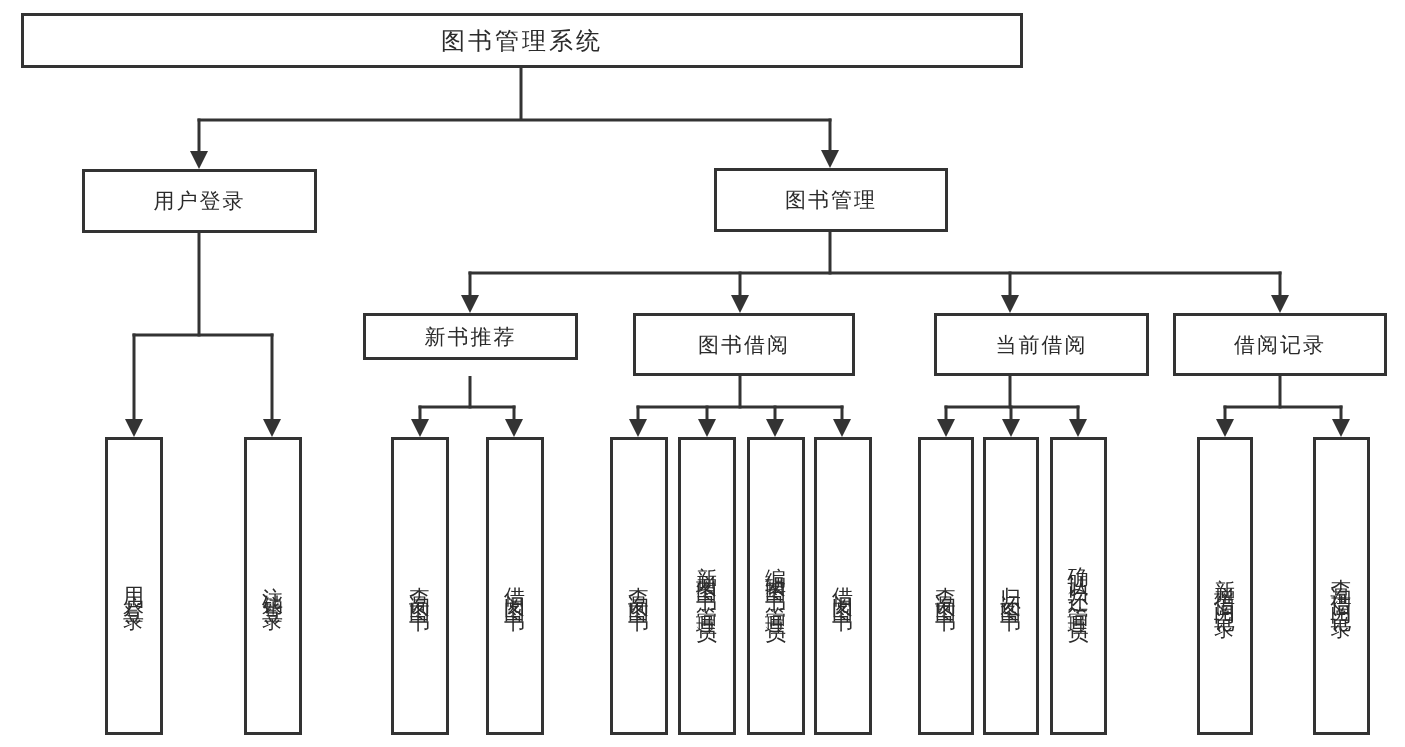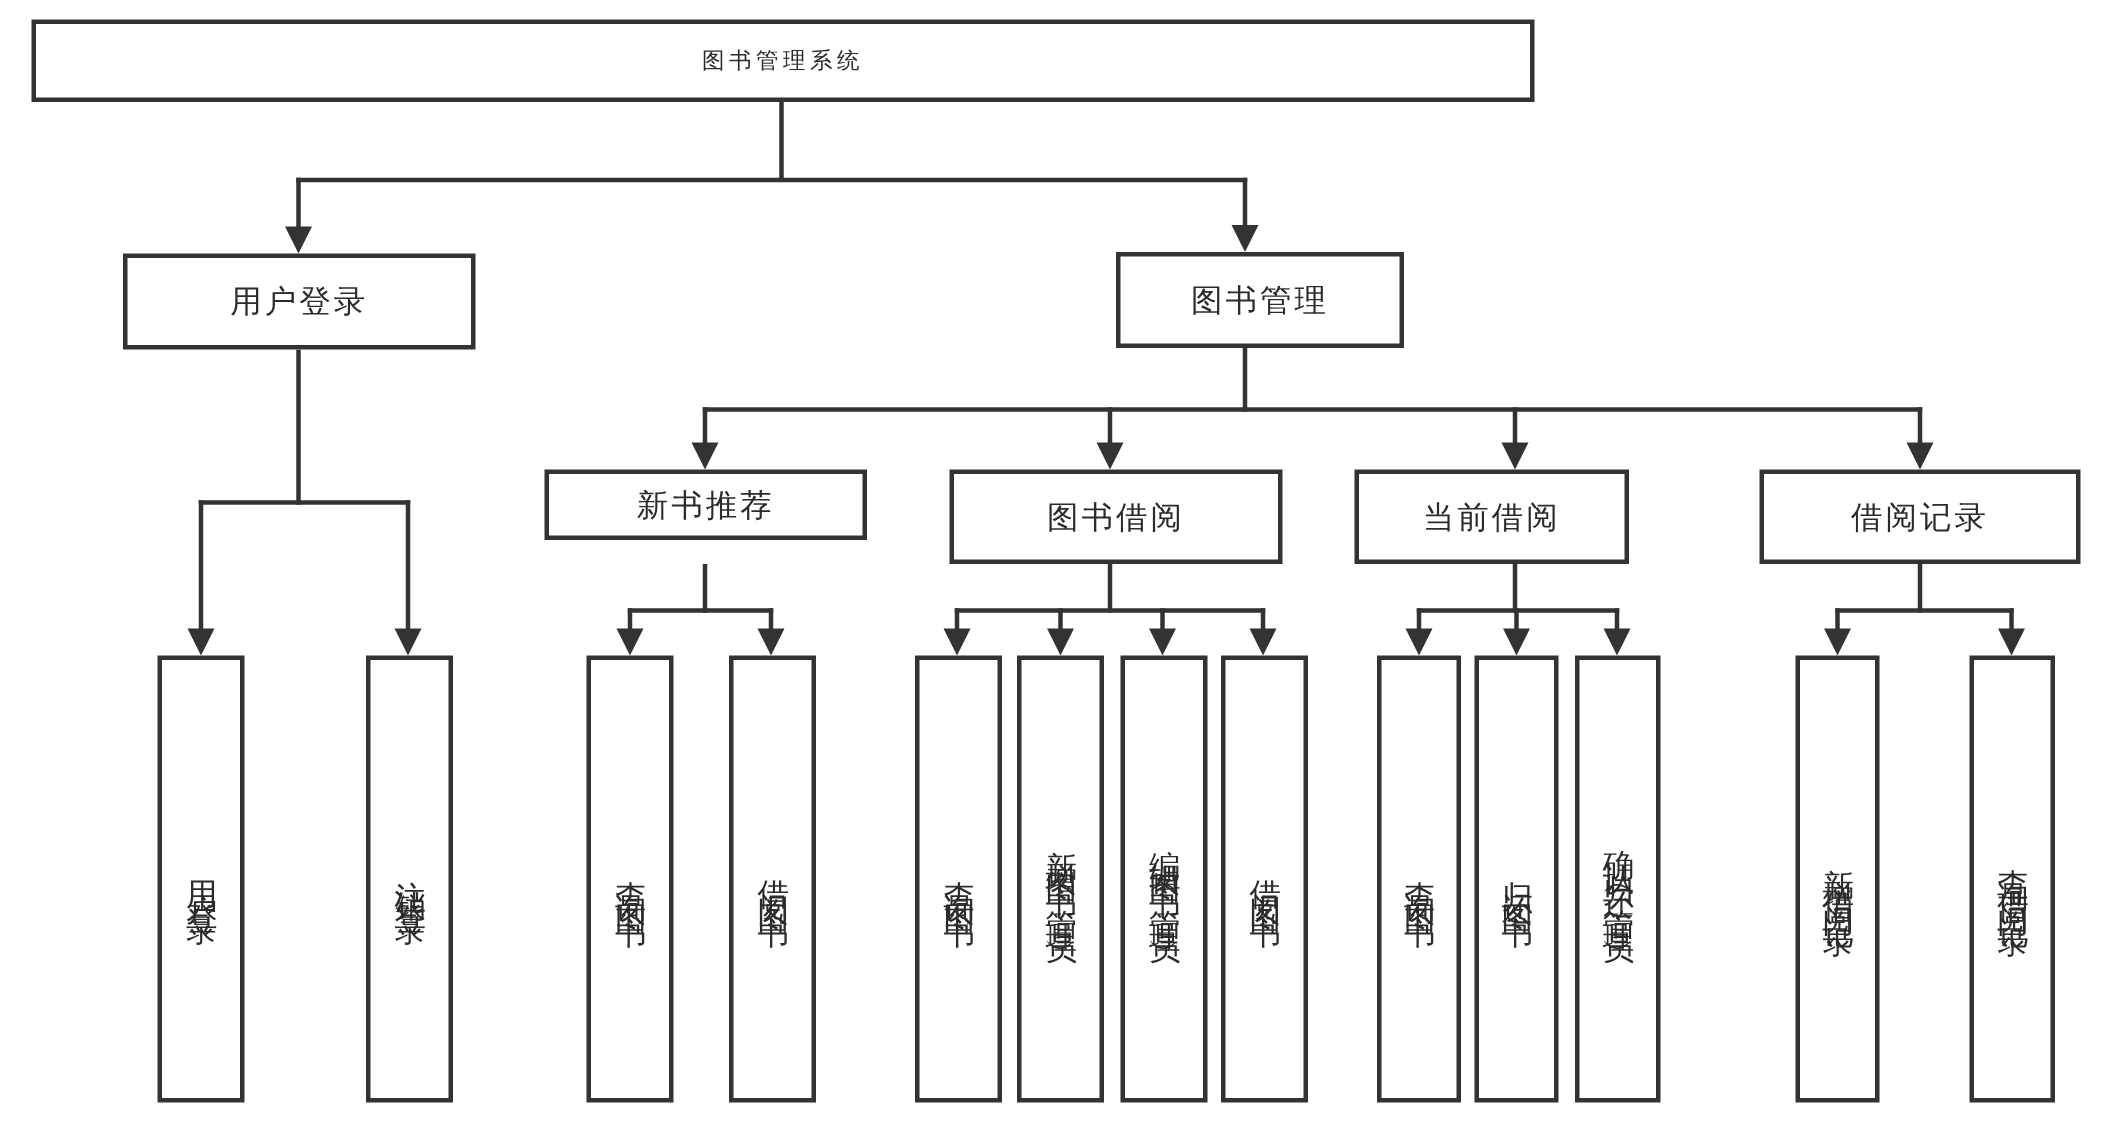--- a/index.html
+++ b/index.html
@@ -27,21 +27,21 @@
     align-items:center;
     justify-content:center;
     z-index:1;
   }
   .hbox span{
     font-size:21px;
     letter-spacing:2px;
     white-space:nowrap;
     color:var(--text);
   }
-  .hbox.root span{font-size:15px;letter-spacing:3px;}
+  .hbox.root span{font-size:24px;letter-spacing:3px;}
   .vbox .vtext{
     writing-mode:vertical-rl;
     text-orientation:mixed;
     font-size:21px;
     letter-spacing:8px;
     line-height:1;
     color:var(--text);
     white-space:nowrap;
   }
   .watermark{
@@ -127,31 +127,31 @@
     </g>
   </svg>
 
   <div class="box hbox root" style="left:21px;top:13px;width:1002px;height:55px;">
     <span>图书管理系统</span>
   </div>
 
   <div class="box hbox" style="left:82px;top:169px;width:235px;height:64px;">
     <span>用户登录</span>
   </div>
-  <div class="box hbox" style="left:744px;top:168px;width:192px;height:64px;">
+  <div class="box hbox" style="left:714px;top:168px;width:234px;height:64px;">
     <span>图书管理</span>
   </div>
 
   <div class="box hbox" style="left:363px;top:313px;width:215px;height:47px;">
     <span>新书推荐</span>
   </div>
   <div class="box hbox" style="left:633px;top:313px;width:222px;height:63px;">
     <span>图书借阅</span>
   </div>
-  <div class="box hbox" style="left:903px;top:313px;width:183px;height:63px;">
+  <div class="box hbox" style="left:934px;top:313px;width:215px;height:63px;">
     <span>当前借阅</span>
   </div>
   <div class="box hbox" style="left:1173px;top:313px;width:214px;height:63px;">
     <span>借阅记录</span>
   </div>
 
   <div class="box vbox" style="left:105px;top:437px;width:58px;height:298px;">
     <span class="vtext">用户登录</span>
   </div>
   <div class="box vbox" style="left:244px;top:437px;width:58px;height:298px;">

